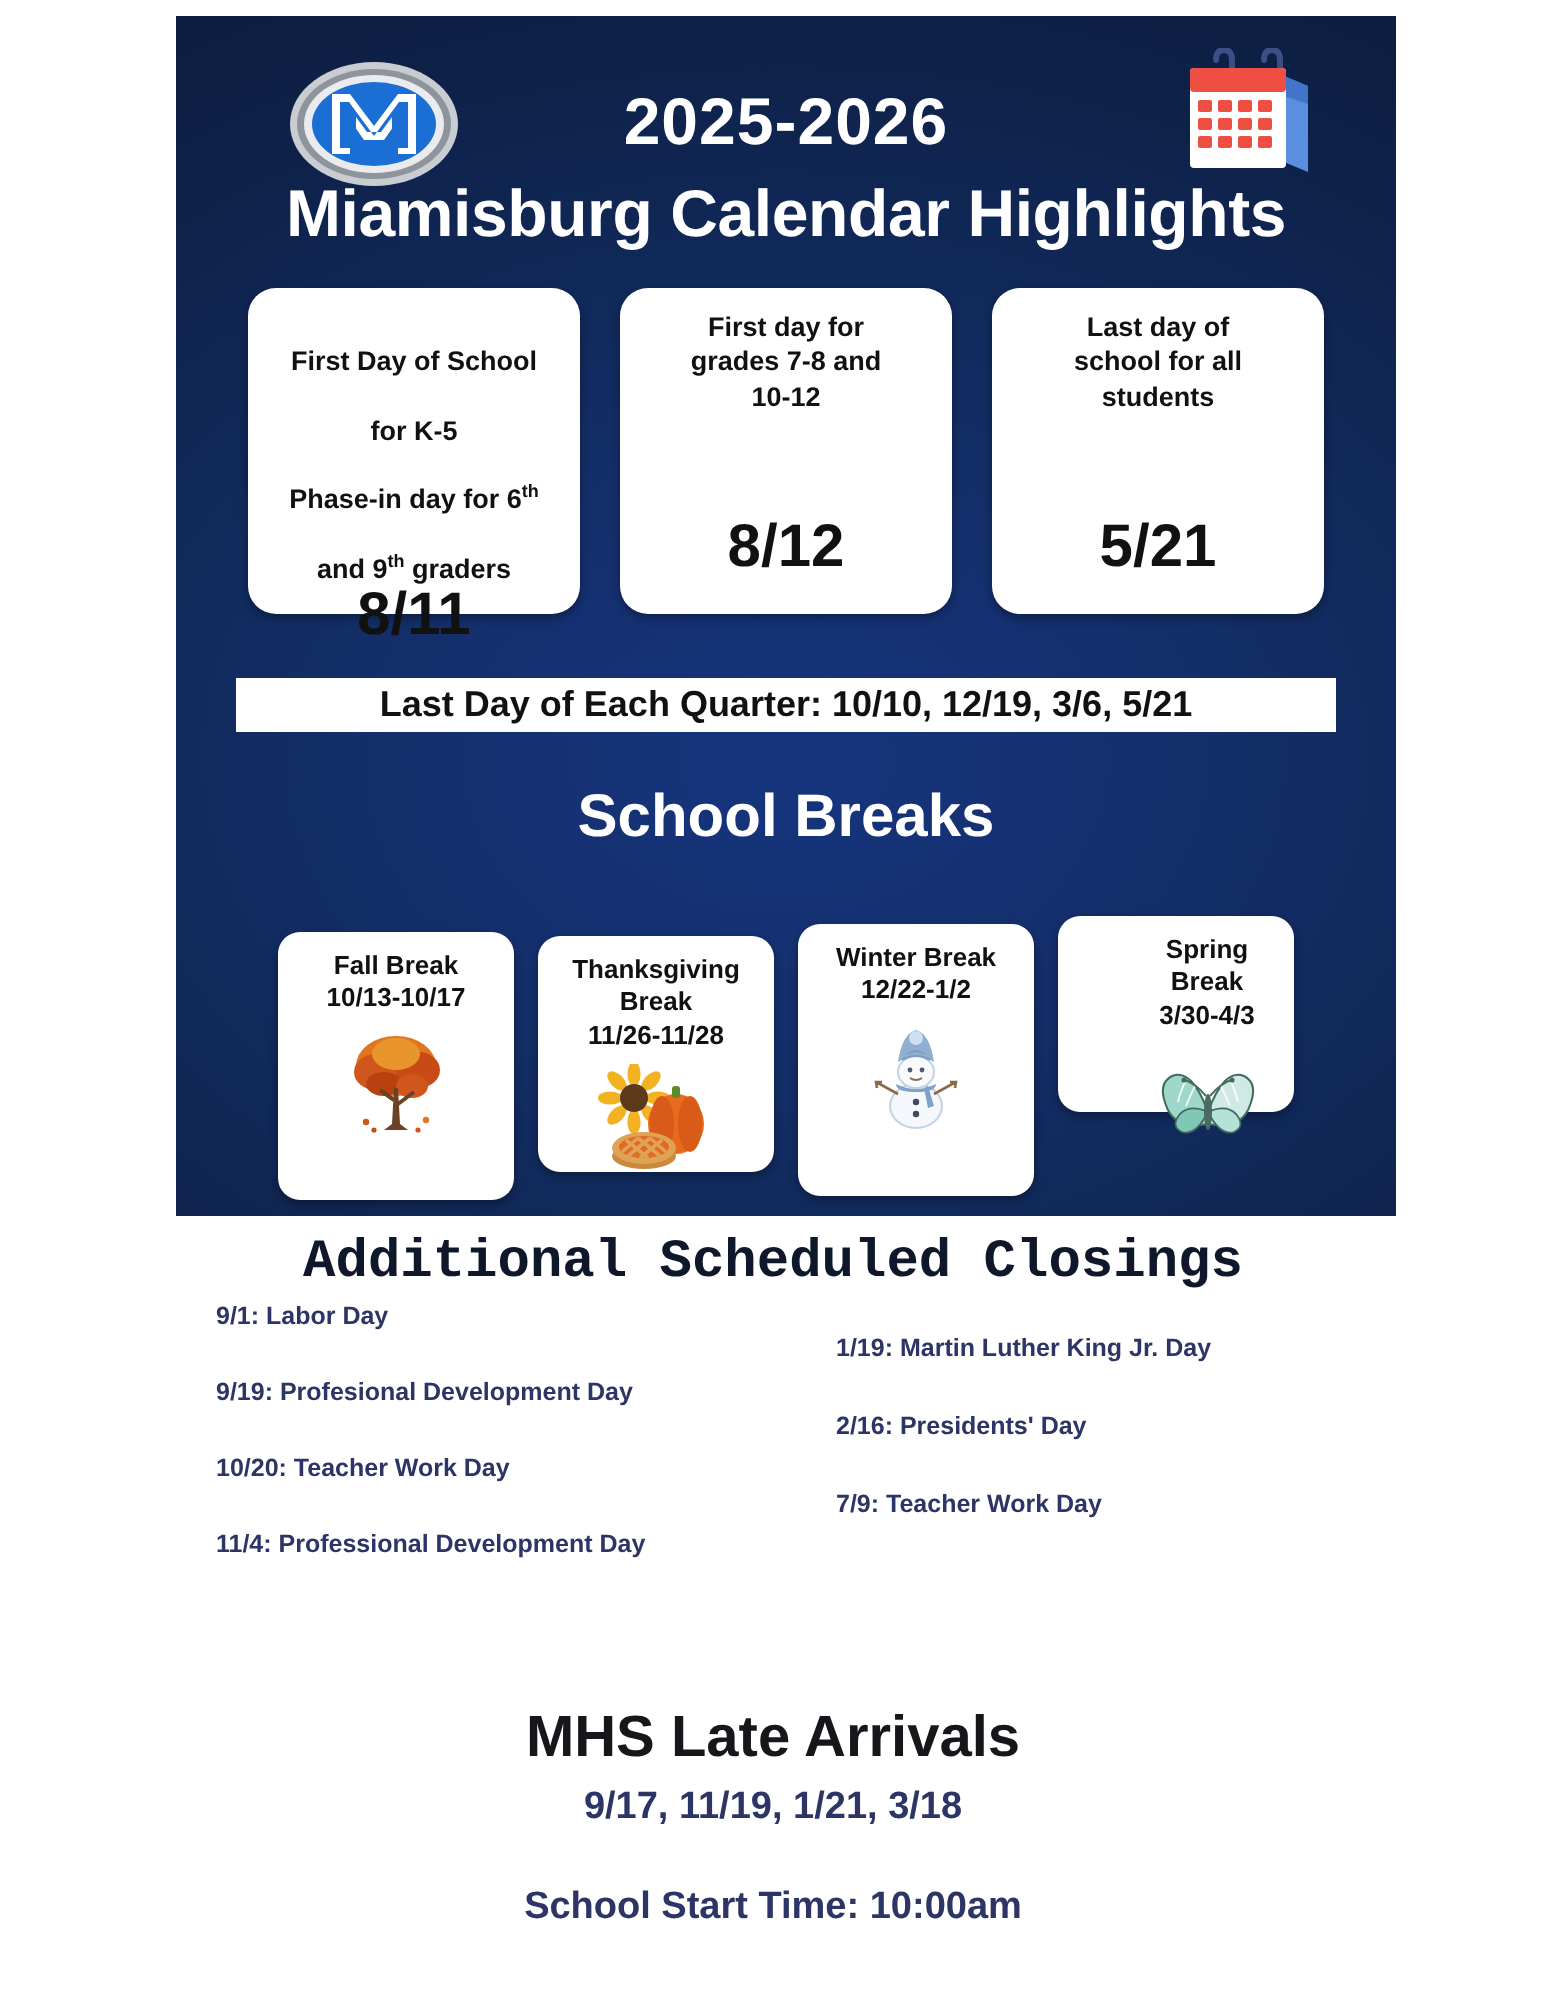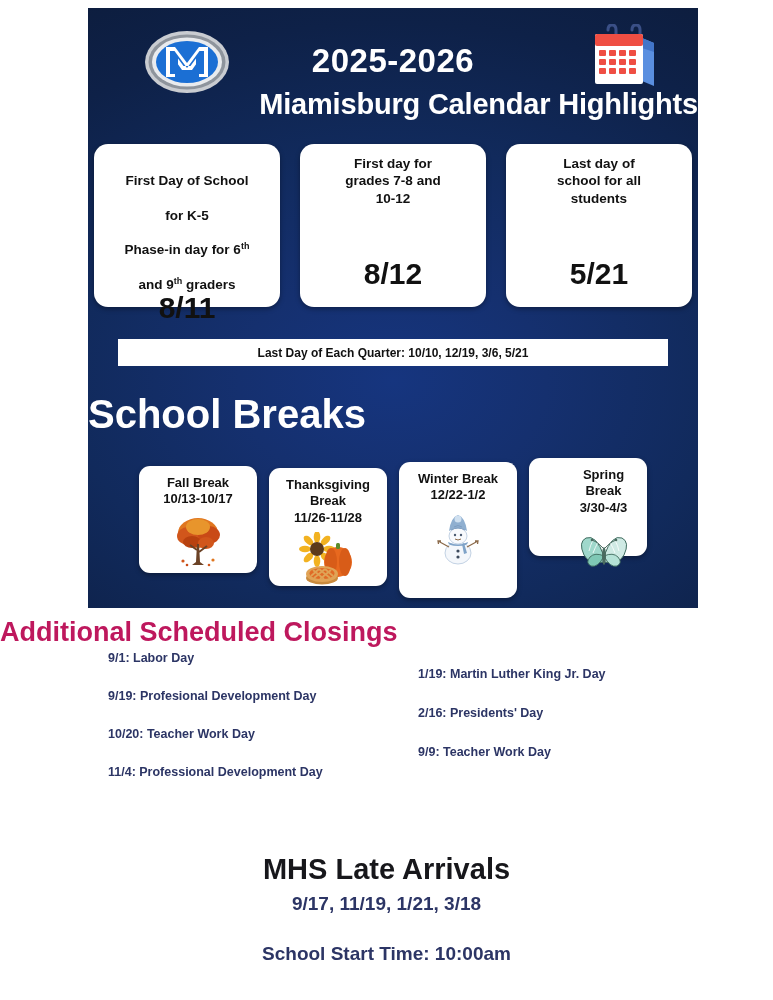--- a/index.html
+++ b/index.html
@@ -55,39 +55,39 @@
     color: #ffffff;
     font-size: 33px;
     font-weight: bold;
     letter-spacing: 0.5px;
   }
   .main-title {
     position: absolute;
     left: 0;
     right: 0;
     top: 80px;
-    text-align: right;
+    text-align: center;
     color: #ffffff;
-    font-size: 29px;
+    font-size: 33px;
     font-weight: bold;
     letter-spacing: -0.2px;
   }
 
   
   .date-cards {
     position: absolute;
     left: 0;
     right: 0;
     top: 136px;
     display: flex;
     justify-content: center;
     gap: 20px;
   }
   .date-card {
-    width: 186px;
+    width: 166px;
     height: 163px;
     background: #ffffff;
     border-radius: 14px;
     box-shadow: 0 2px 5px rgba(0,0,0,0.35);
     display: flex;
     flex-direction: column;
     align-items: center;
     box-sizing: border-box;
     padding: 11px 8px 12px 8px;
   }
@@ -118,33 +118,34 @@
   .quarter-bar {
     position: absolute;
     left: 30px;
     right: 30px;
     top: 331px;
     height: 27px;
     background: #ffffff;
     display: flex;
     align-items: center;
     justify-content: center;
-    font-size: 12px;
+    font-size: 18px;
     font-weight: bold;
     color: #111111;
   }
 
   
   .breaks-title {
     position: absolute;
     left: 0;
     right: 0;
     top: 384px;
+    text-align: center;
     color: #ffffff;
-    font-size: 40px;
+    font-size: 30px;
     font-weight: bold;
   }
   .break-cards {
     position: absolute;
     left: 0;
     right: 0;
     top: 448px;
     display: flex;
     justify-content: center;
     align-items: flex-start;
@@ -167,35 +168,36 @@
     color: #111111;
     text-align: center;
     line-height: 1.25;
     white-space: pre-line;
   }
   .break-card .bc-art {
     margin-top: 6px;
     width: 60px;
     height: 56px;
   }
-  .bc-1 { height: 107px; margin-top: 10px; }
+  .bc-1 { height: 134px; margin-top: 10px; }
   .bc-2 { height: 118px; margin-top: 12px; }
   .bc-3 { height: 136px; margin-top: 6px; }
   .bc-4 { height: 98px; margin-top: 2px; padding-left: 36px; }
 
   
   .closings-title {
     position: absolute;
     left: 0;
     right: 0;
     top: 617px;
-    text-align: left;
+    text-align: center;
     font-size: 27px;
     font-weight: bold;
-    color: #be185d;
+    color: #0f172a;
+    font-family: Liberation Mono, monospace;
   }
   .closings-cols {
     position: absolute;
     left: 108px;
     top: 650px;
     width: 600px;
     display: flex;
   }
   .closings-col { width: 310px; }
   .closings-col.col-right { padding-top: 16px; width: 290px; }
@@ -428,19 +430,19 @@
 <div class="closings-cols">
   <div class="closings-col col-left">
     <div class="closing-item">9/1: Labor Day</div>
     <div class="closing-item">9/19: Profesional Development Day</div>
     <div class="closing-item">10/20: Teacher Work Day</div>
     <div class="closing-item">11/4: Professional Development Day</div>
   </div>
   <div class="closings-col col-right">
     <div class="closing-item">1/19: Martin Luther King Jr. Day</div>
     <div class="closing-item">2/16: Presidents' Day</div>
-    <div class="closing-item">9/9: Teacher Work Day</div>
+    <div class="closing-item">7/9: Teacher Work Day</div>
   </div>
 </div>
 
 <div class="late-title">MHS Late Arrivals</div>
 <div class="late-line late-dates">9/17, 11/19, 1/21, 3/18</div>
 <div class="late-line late-start">School Start Time: 10:00am</div>
 
 </body></html>

